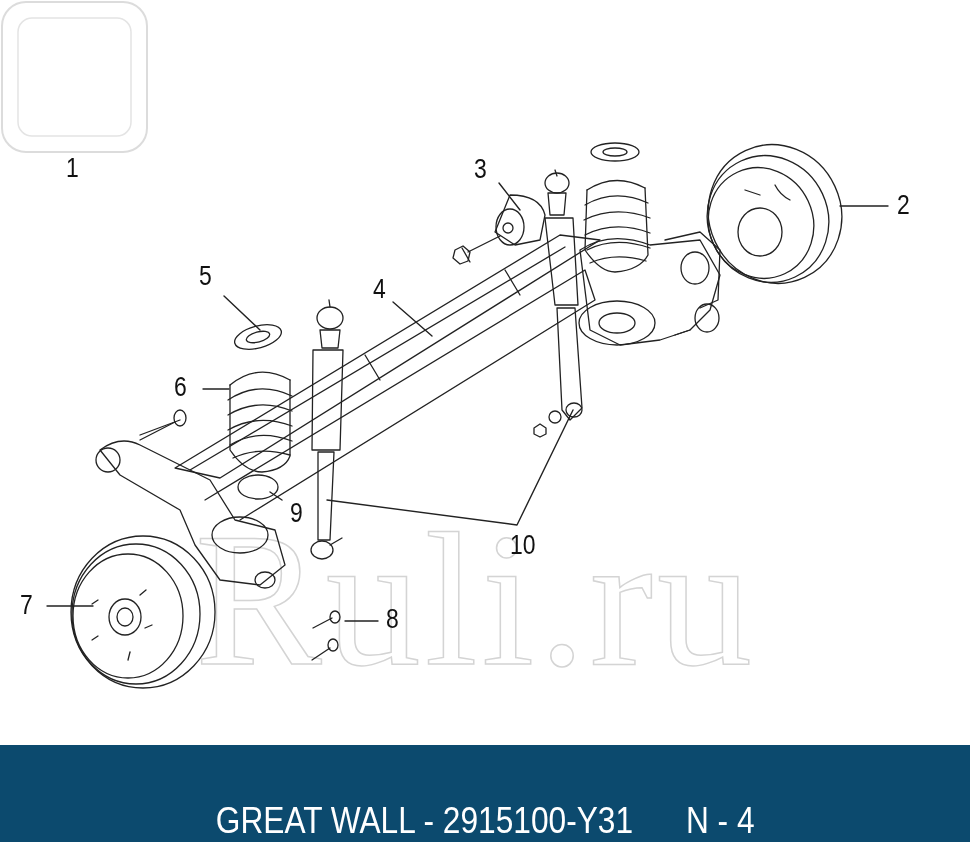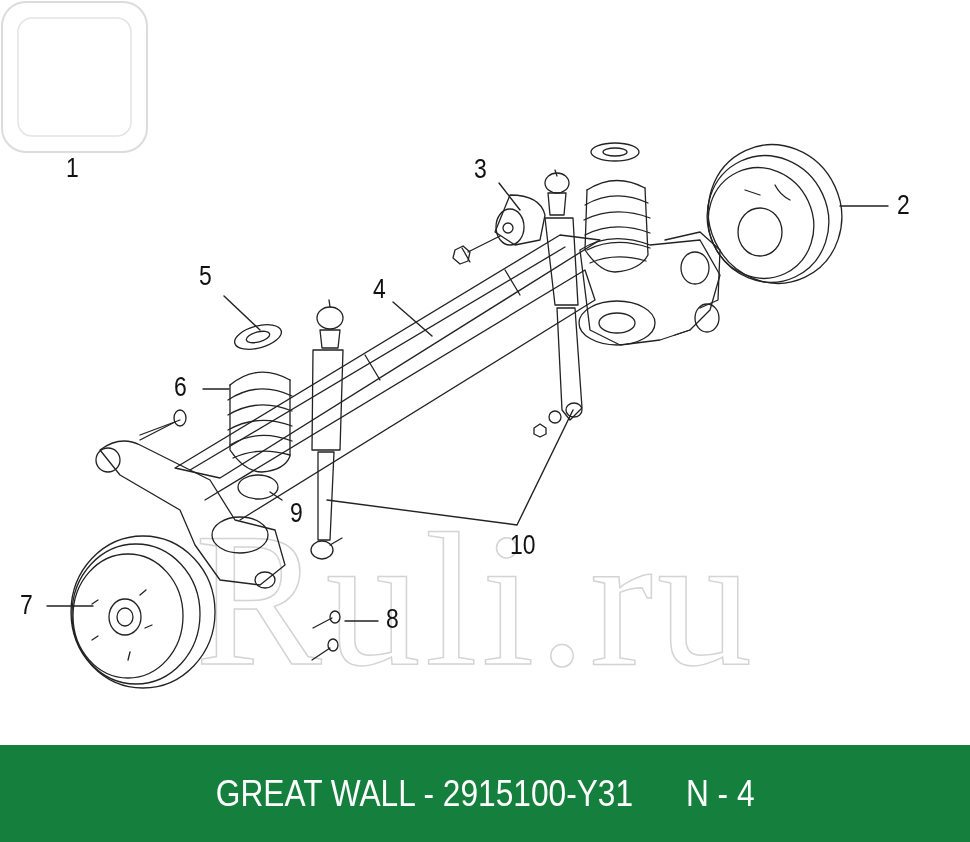--- a/index.html
+++ b/index.html
@@ -2,21 +2,21 @@
 <html><head>
   <meta charset="utf-8">
   <style>
     html, body { margin:0; padding:0; }
     body { width:970px; height:842px; background:#fff; position:relative; overflow:hidden; font-family:"Liberation Sans", sans-serif; }
     .stage { position:absolute; left:0; top:0; width:970px; height:745px; background:#fff; }
     .stage svg { position:absolute; left:0; top:0; }
     .callout { position:absolute; font-family:"Liberation Sans", sans-serif; font-size:27px; color:#111; line-height:1; transform:scaleX(0.85); transform-origin:left top; }
     .watermark { position:absolute; left:118px; top:515px; width:740px; height:160px; }
     .watermark-text { position:absolute; left:195px; top:505px; font-family:Liberation Serif, serif; font-size:190px; color:transparent; -webkit-text-stroke:1.5px #d4d4d4; line-height:1; letter-spacing:4px; }
-    .footer { position:absolute; left:0; top:745px; width:970px; height:97px; background:#15803d; display:flex; align-items:center; justify-content:center; }
+    .footer { position:absolute; left:0; top:745px; width:970px; height:97px; background:#0c4a6e; display:flex; align-items:flex-end; justify-content:center; }
     .footer-inner { color:#fff; font-size:36px; font-family:"Liberation Sans", sans-serif; transform:scaleX(0.88); white-space:pre; }
     .footer-inner span { margin:0; }
   </style>
 </head>
 <body>
 
 <div class="stage">
 
   <svg class="watermark" width="740" height="160" viewBox="0 0 740 160">
     <rect x="2" y="2" width="145" height="150" rx="24" fill="none" stroke="#dcdcdc" stroke-width="2"></rect>

